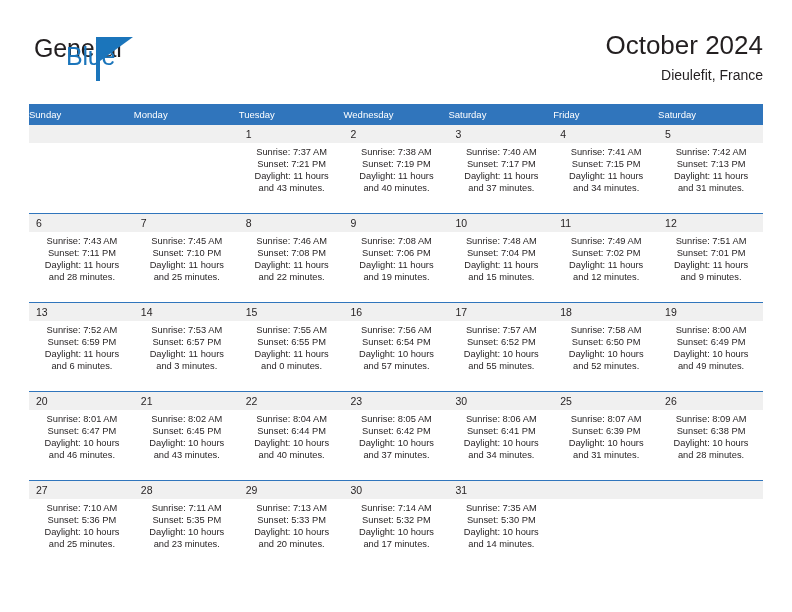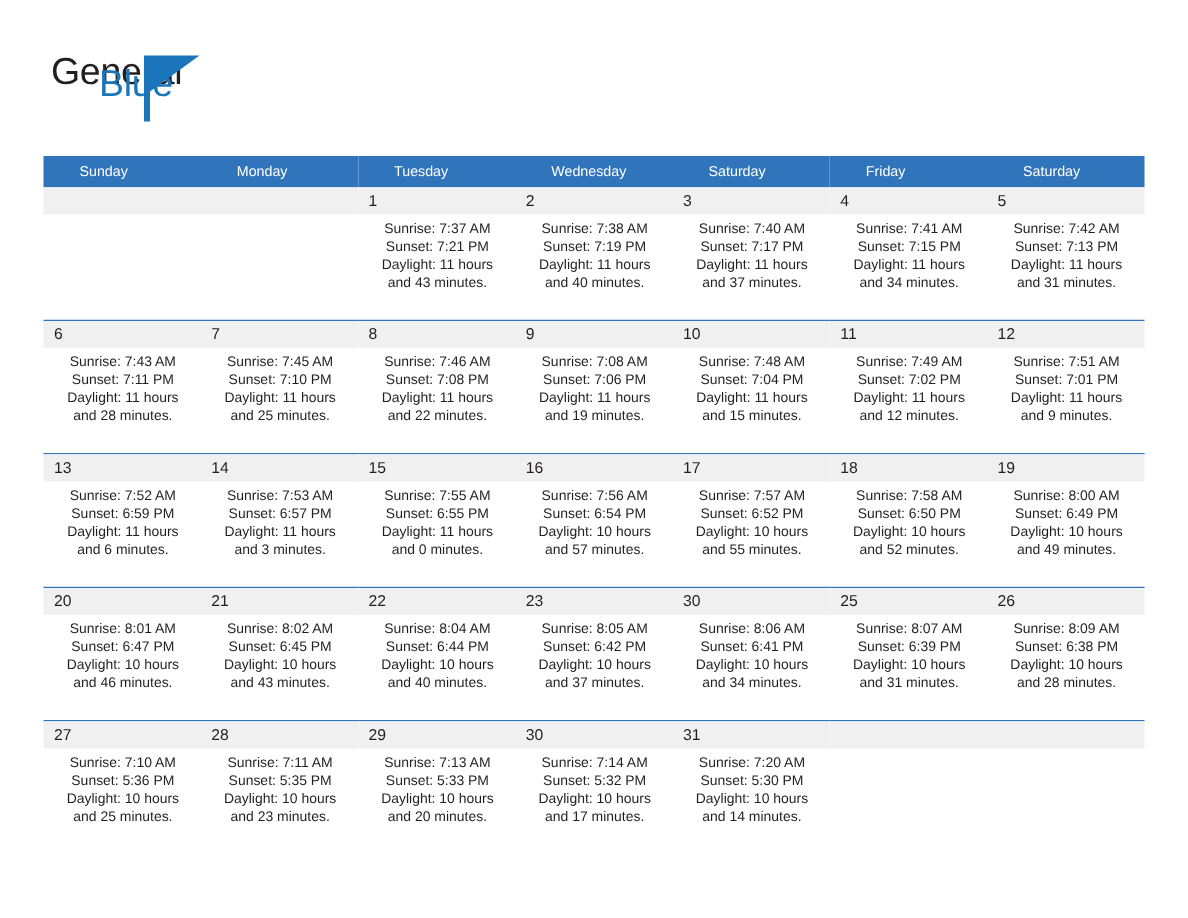--- a/index.html
+++ b/index.html
@@ -101,21 +101,21 @@
     width: 734px;
     border-collapse: collapse;
     table-layout: fixed;
   }
   .cal th {
     background: #3075bc;
     color: #ffffff;
     font-size: 9.5px;
     font-weight: normal;
     text-align: left;
-    padding: 5px 0 5px 24px;
+    padding: 5px 0 5px 0;
     height: 11px;
     line-height: 11px;
     border: none;
   }
   .cal td {
     vertical-align: top;
     padding: 0;
     border: none;
     width: 104.85px;
   }
@@ -162,20 +162,24 @@
 
   <div class="header">
 
     <div class="brand">
       <span class="brand-general">General</span>
       <span class="brand-bar"></span>
       <span class="brand-triangle"></span>
       <span class="brand-blue">Blue</span>
     </div>
 
+    <div class="title-block">
+      <div class="cal-title">October 2024</div>
+      <div class="cal-subtitle">Dieulefit, France</div>
+    </div>
 
   </div>
 
   <table class="cal">
     <thead>
       <tr id="weekday-row">
           <th>Sunday</th>
           <th>Monday</th>
           <th>Tuesday</th>
           <th>Wednesday</th>
@@ -533,21 +537,21 @@
                 <div>Sunset: 5:32 PM</div>
                 <div>Daylight: 10 hours</div>
                 <div>and 17 minutes.</div>
               </div>
             </div>
           </td>
           <td>
             <div class="cell">
               <div class="daynum">31</div>
               <div class="lines">
-                <div>Sunrise: 7:20 AM</div>
+                <div>Sunrise: 7:35 AM</div>
                 <div>Sunset: 5:30 PM</div>
                 <div>Daylight: 10 hours</div>
                 <div>and 14 minutes.</div>
               </div>
             </div>
           </td>
           <td>
             <div class="cell">
               <div class="daynum empty">&nbsp;</div>
               <div class="lines"></div>

